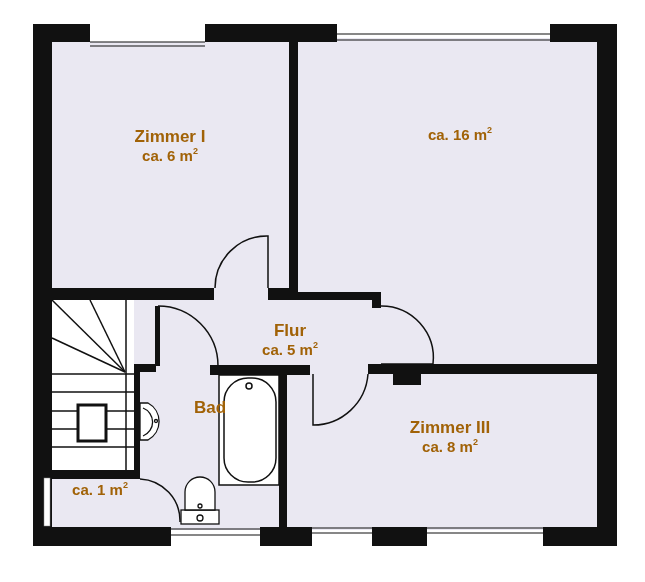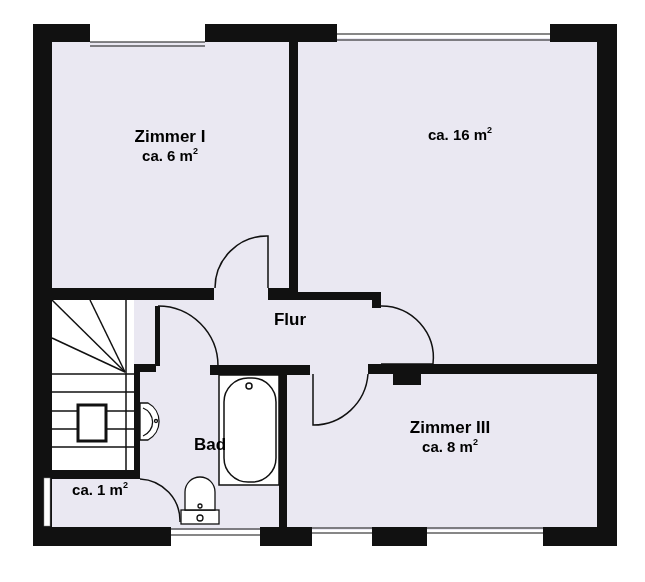--- a/index.html
+++ b/index.html
@@ -1,18 +1,18 @@
 <!DOCTYPE html>
 <html><head>
 <meta charset="utf-8">
 <style>
   html, body { margin: 0; padding: 0; background: #ffffff; }
   body { width: 645px; height: 582px; position: relative; overflow: hidden; font-family: "Liberation Sans", "DejaVu Sans", sans-serif; }
   #plan { position: absolute; left: 0; top: 0; width: 645px; height: 582px; }
-  .room-label { position: absolute; text-align: center; color: #000000; font-weight: bold; line-height: 1.25; white-space: nowrap; }
+  .room-label { position: absolute; text-align: center; color: #a16207; font-weight: bold; line-height: 1.25; white-space: nowrap; }
   .room-name { display: block; font-size: 17px; }
   .room-area { display: block; font-size: 15px; }
   .room-area sup { font-size: 9px; vertical-align: top; position: relative; top: -1px; }
 </style>
 </head>
 <body>
 
 <svg id="plan" viewBox="0 0 645 582" xmlns="http://www.w3.org/2000/svg">
 
   <rect x="44" y="36" width="564" height="500" fill="#eae8f2"></rect>
@@ -132,24 +132,25 @@
   </g>
 </svg>
 
 <div class="room-label" style="left:110px; top:126px; width:120px;">
   <span class="room-name">Zimmer I</span>
   <span class="room-area"><span>ca. 6 m</span><sup>2</sup></span>
 </div>
 <div class="room-label" style="left:400px; top:126px; width:120px;">
   <span class="room-area"><span>ca. 16 m</span><sup>2</sup></span>
 </div>
-<div class="room-label" style="left:235px; top:309px; width:110px;">
+<div class="room-label" style="left:235px; top:320px; width:110px;">
   <span class="room-name">Flur</span>
+  <span class="room-area"><span>ca. 5 m</span><sup>2</sup></span>
 </div>
-<div class="room-label" style="left:160px; top:397px; width:100px;margin-top:37px;">
+<div class="room-label" style="left:160px; top:397px; width:100px;">
   <span class="room-name">Bad</span>
 </div>
 <div class="room-label" style="left:390px; top:417px; width:120px;">
   <span class="room-name">Zimmer III</span>
   <span class="room-area"><span>ca. 8 m</span><sup>2</sup></span>
 </div>
 <div class="room-label" style="left:60px; top:481px; width:80px;">
   <span class="room-area"><span>ca. 1 m</span><sup>2</sup></span>
 </div>
 

